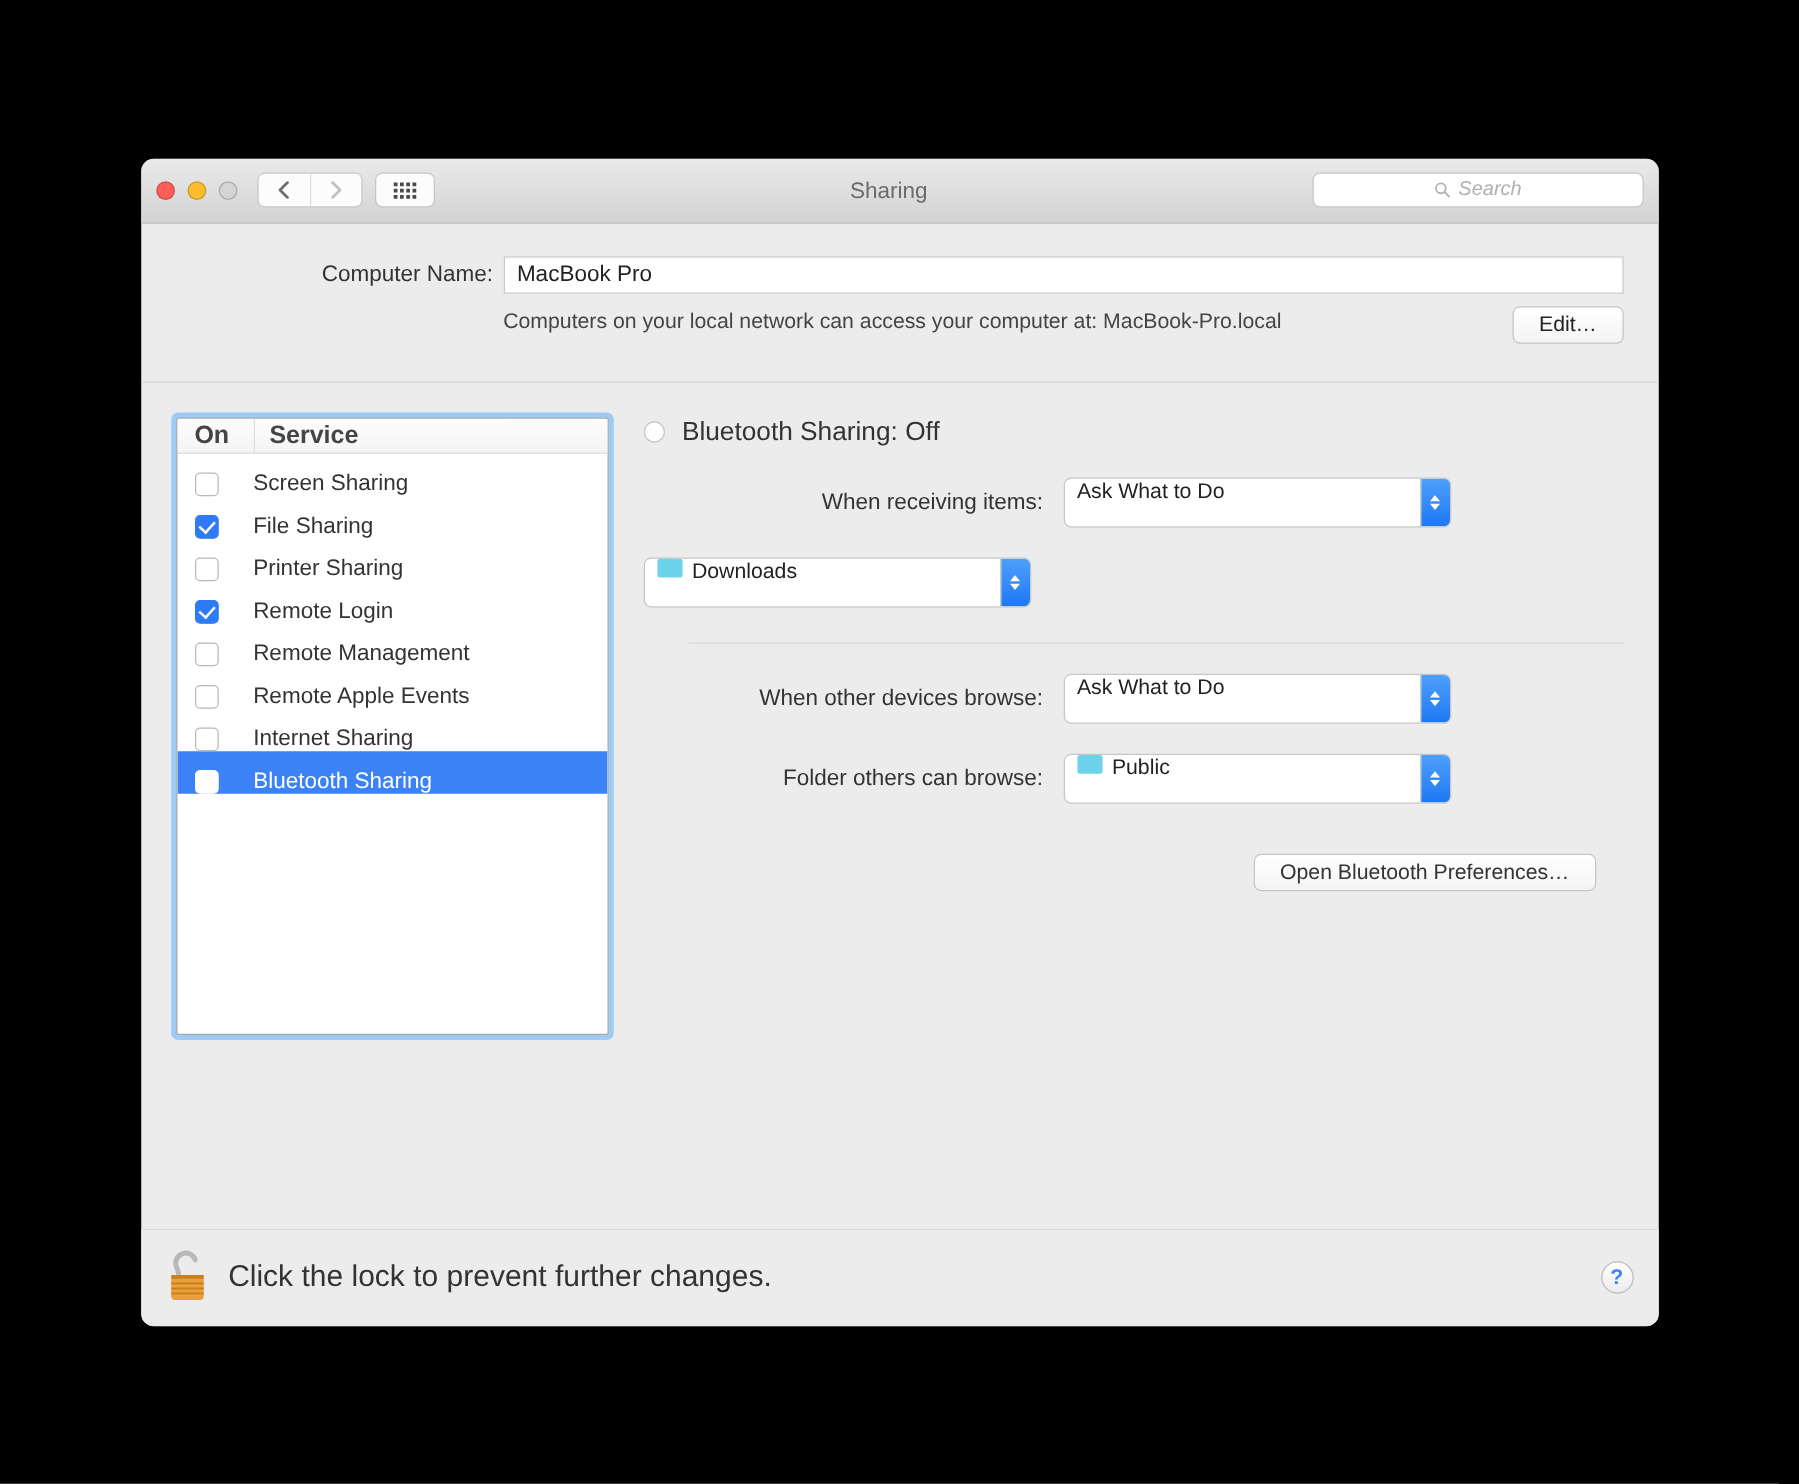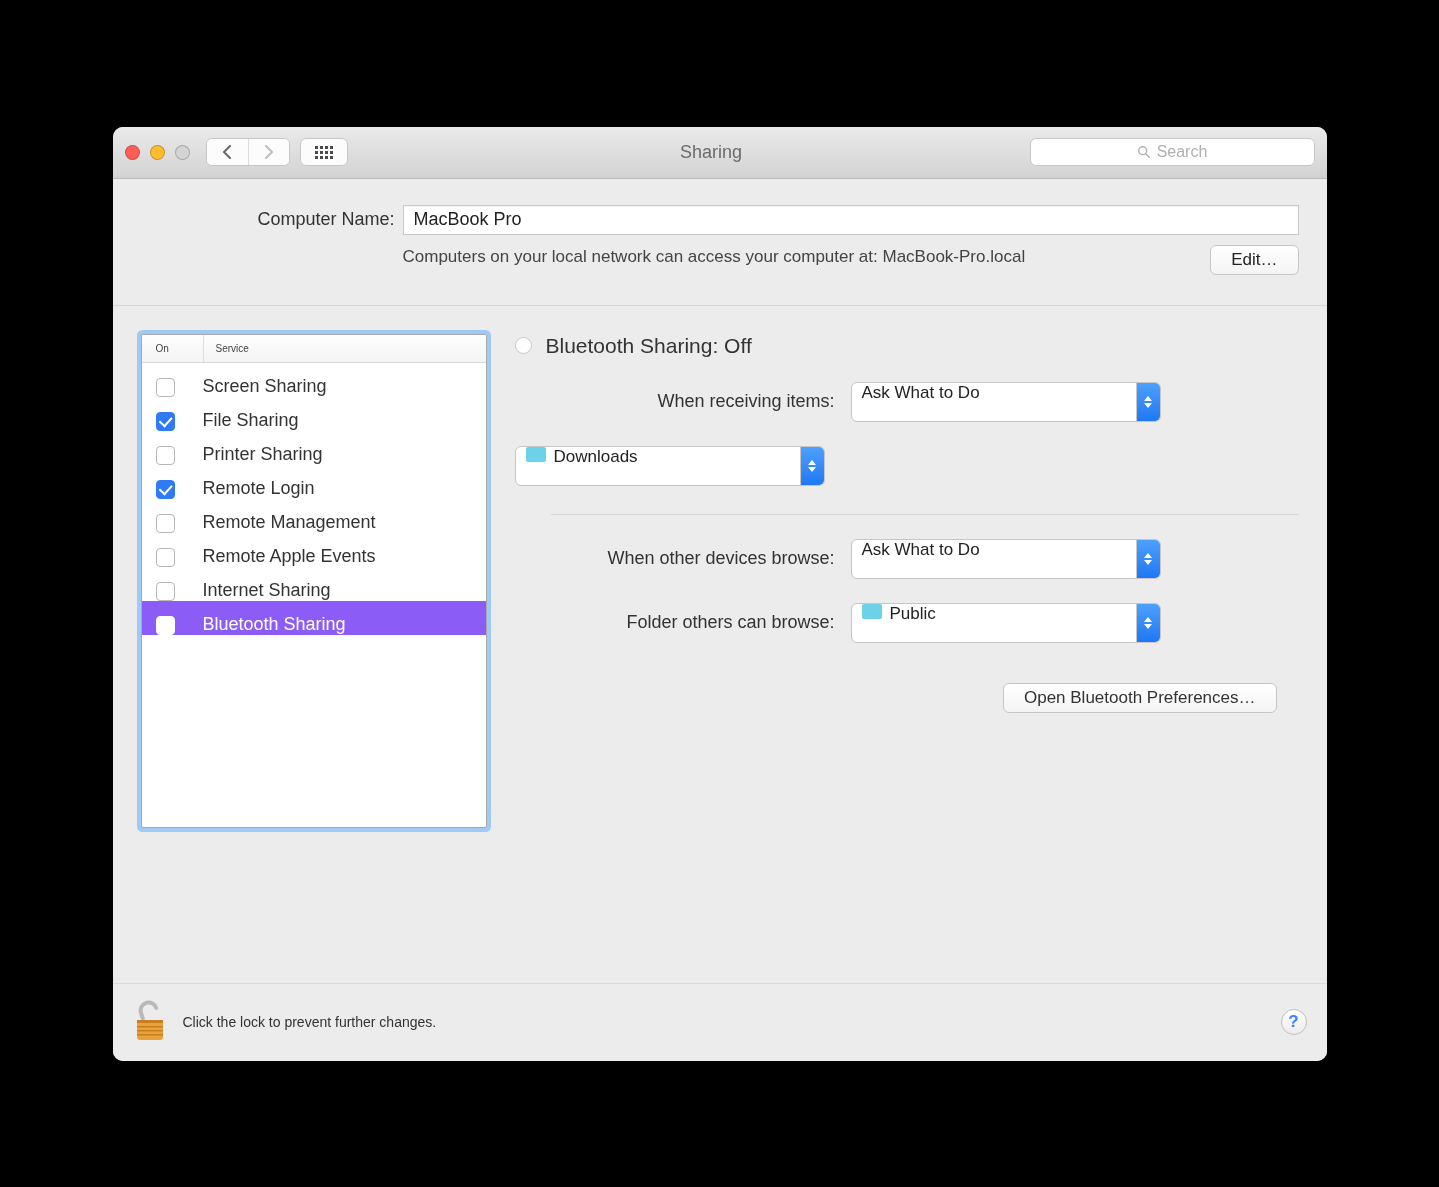--- a/index.html
+++ b/index.html
@@ -83,31 +83,32 @@
   .window-title {
     position:absolute;
     left:0; right:17px;
     text-align:center;
     font-size:18px;
     color:#6b6b6b;
     pointer-events:none;
   }
   .search {
     margin-left:auto;
-    width:285px;
+    width:265px;
     height:28px;
     border:1px solid #c6c6c6;
     border-radius:6px;
     background:#fff;
     display:flex;
     align-items:center;
     justify-content:center;
     color:#b0b0b0;
     gap:6px;
     font-size:16px;
+    font-style:italic;
   }
   .search svg { width:14px; height:14px; fill:#b0b0b0; }
 
   
   .body-upper {
     padding:26px 28px 30px;
     border-bottom:1px solid #d6d6d6;
   }
   .row-name {
     display:flex;
@@ -169,45 +170,46 @@
     height:494px;
     background:#fff;
     border:1px solid #a9a9a9;
     border-radius:2px;
     box-shadow: 0 0 0 4px #9ecbf5;
     overflow:hidden;
   }
   .list-head {
     display:flex;
     height:28px;
-    font-size:10px;
+    font-size:20px;
     color:#444;
     border-bottom:1px solid #d7d7d7;
     background:linear-gradient(#fdfdfd,#f4f4f4);
+    font-weight:bold;
   }
   .list-head .col-on {
     width:62px;
     padding-left:14px;
     border-right:1px solid #dedede;
     display:flex; align-items:center;
   }
   .list-head .col-svc {
     flex:1;
     padding-left:12px;
     display:flex; align-items:center;
   }
   .list-row {
     display:flex;
     align-items:flex-end;
     height:34px;
     font-size:18px;
     padding-left:14px;
   }
   .list-row.selected {
-    background:#8b5cf6;
+    background:#3b82f6;
     color:#fff;
   }
   .chk {
     width:19px; height:19px;
     border-radius:4px;
     border:1px solid #b8b8b8;
     background:#fff;
     margin-right:28px;
     display:flex; align-items:center; justify-content:center;
     flex-shrink:0;
@@ -334,21 +336,21 @@
   .footer {
     height:78px;
     border-top:1px solid #dadada;
     background:#ececec;
     display:flex;
     align-items:center;
     padding:0 20px;
     gap:18px;
   }
   .lock-wrap { display:flex; align-items:center; gap:16px; }
-  .footer .msg { font-size:14px; color:#333; }
+  .footer .msg { font-size:24px; color:#333; }
   .help {
     margin-left:auto;
     width:26px; height:26px;
     border-radius:50%;
     border:1.5px solid #bfbfbf;
     background:linear-gradient(#fff,#ececec);
     color:#3b82f6;
     display:flex; align-items:center; justify-content:center;
     font-size:17px; font-weight:600;
   }

